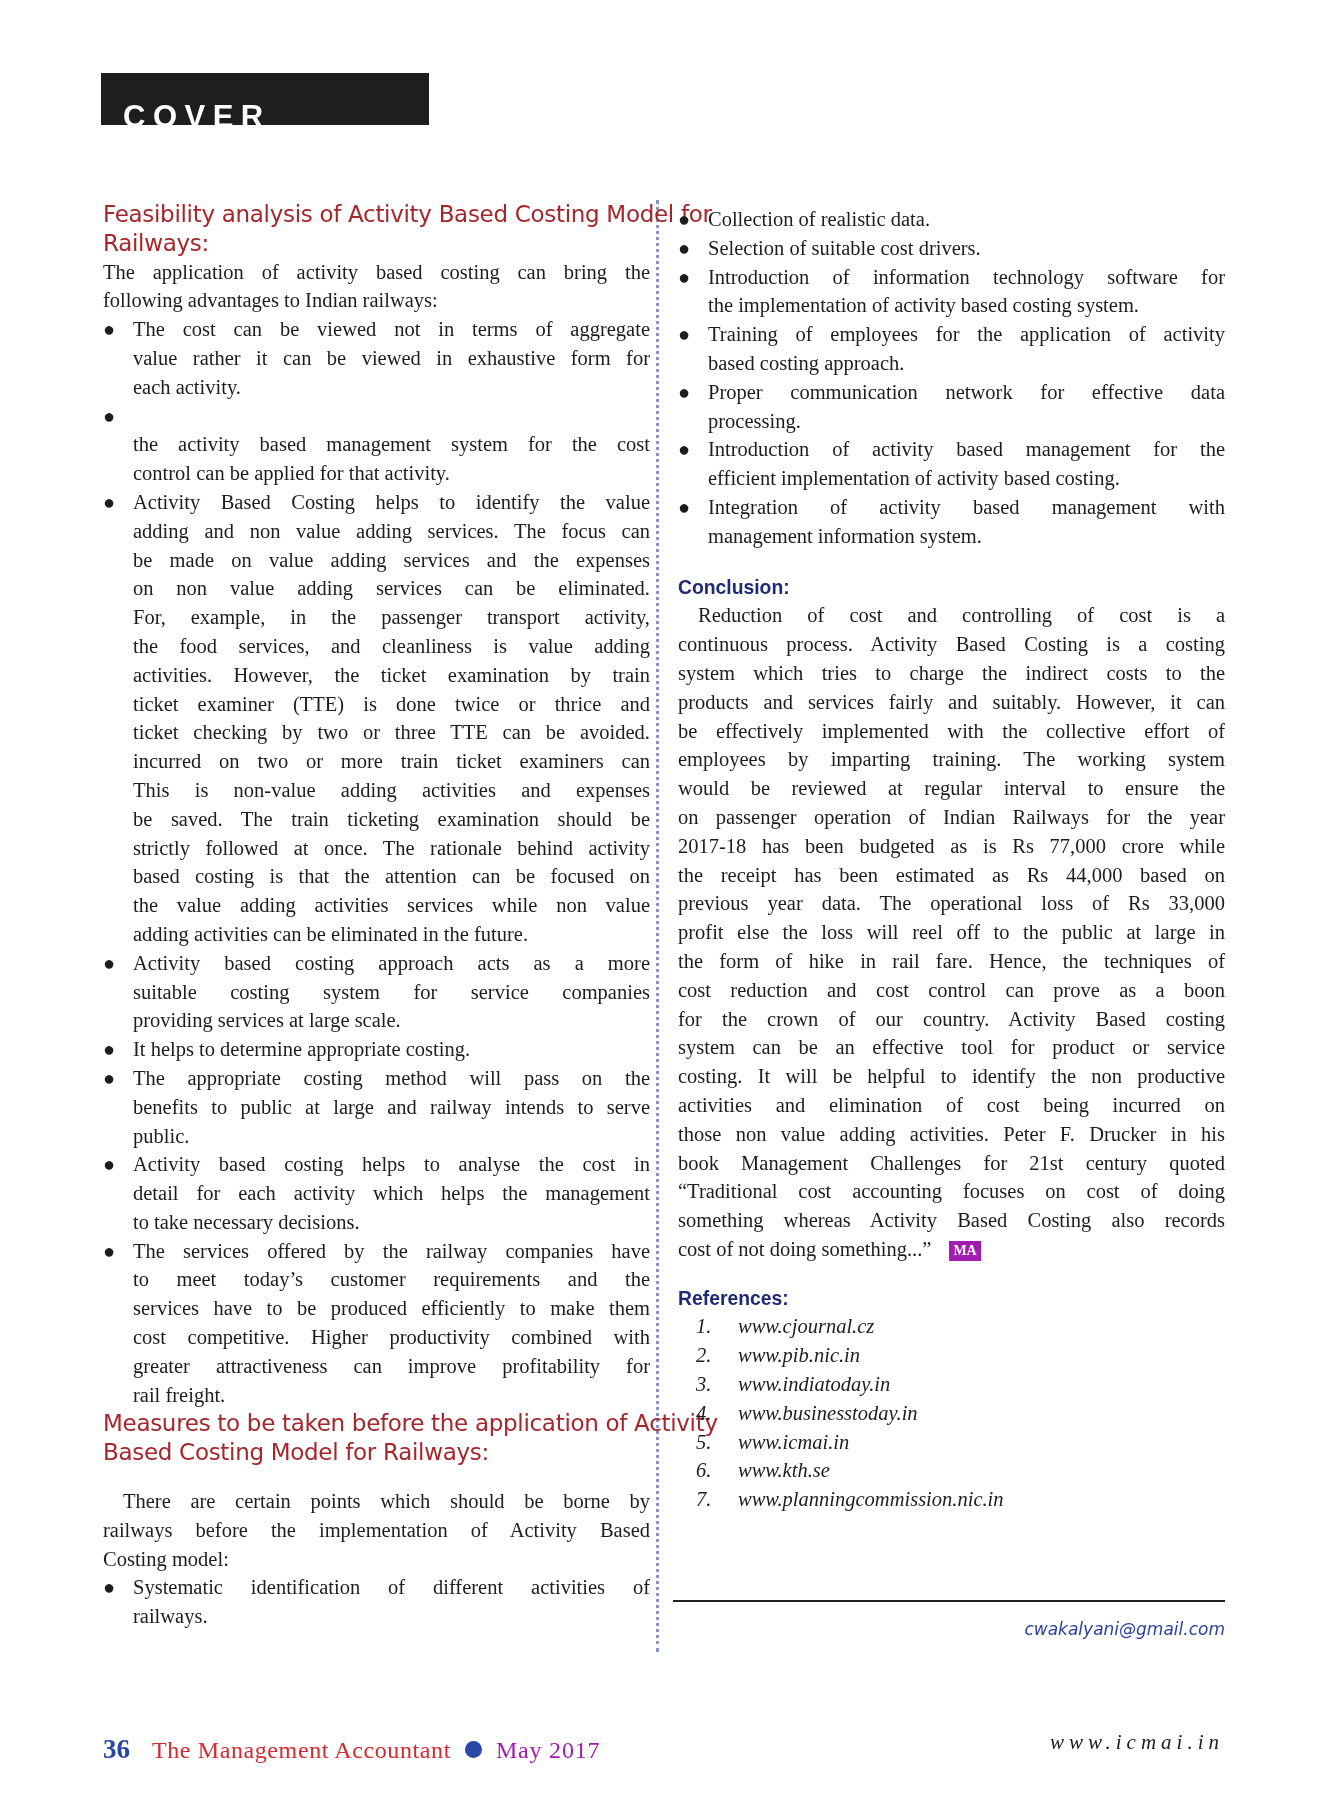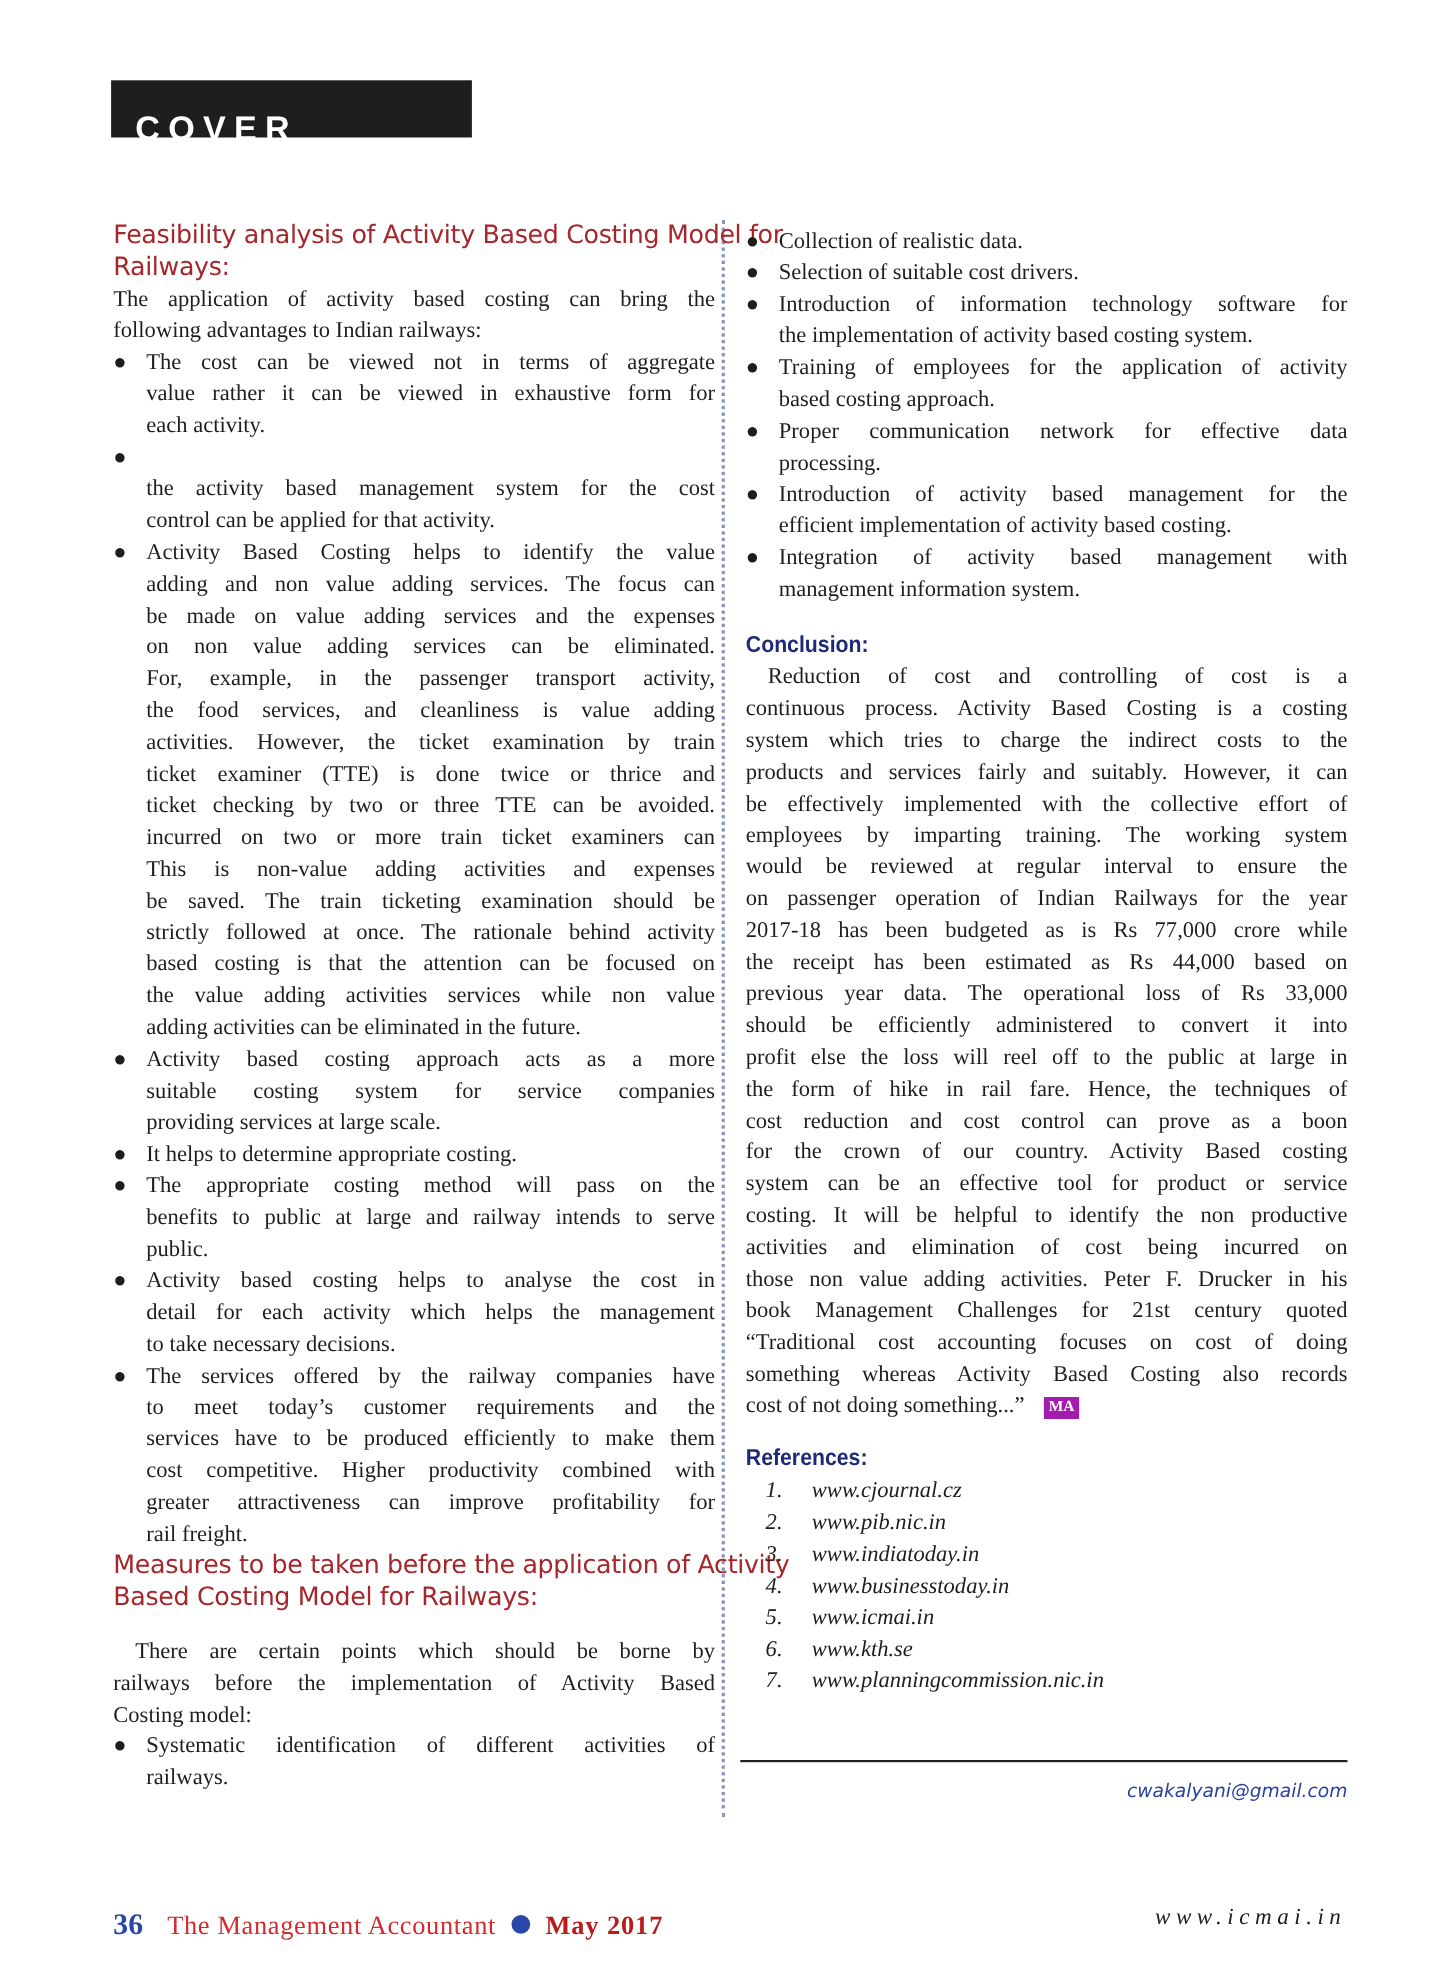--- a/index.html
+++ b/index.html
@@ -27,21 +27,21 @@
         font-weight:bold; font-size:14px; line-height:20px; padding:0 4px; margin-left:18px; vertical-align:1px; }
   .ref { font-style:italic; height:28.8px; line-height:28.8px; font-size:20.5px; font-family:"Liberation Serif", serif; }
   .ref .num { display:inline-block; width:42px; padding-left:18px; }
   .rule { position:absolute; left:673px; top:1600px; width:552px; height:2px; background:#222; }
   .email { position:absolute; right:99px; top:1619px; color:#2a40a0; font-family:"DejaVu Sans", sans-serif;
            font-size:17px; font-style:oblique; }
   .footer { position:absolute; left:103px; top:1734px; font-family:"Liberation Serif", serif; font-size:24px; white-space:nowrap; }
   .footer .pg { color:#2a46a5; font-weight:bold; font-size:27px; margin-right:22px; }
   .footer .mag { color:#d42a2e; letter-spacing:0.6px; }
   .footer .fdot { display:inline-block; width:17px; height:17px; border-radius:50%; background:#2847a6; margin:0 14px 0 14px; vertical-align:0px; }
-  .footer .date { color:#b91c1c; letter-spacing:0.8px;font-weight:bold; }
+  .footer .date { color:#a21caf; letter-spacing:0.8px; }
   .site { position:absolute; right:100px; top:1730px; font-family:"Liberation Serif", serif; font-style:italic;
           font-size:21px; letter-spacing:5px; color:#1d1d1b; }
   .gap { display:block; }
 </style>
 </head>
 <body>
 
 <div class="banner">
   <span>COVER STORY</span>
 </div>
@@ -167,21 +167,20 @@
       <span class="ln just">continuous process. Activity Based Costing is a costing</span>
       <span class="ln just">system which tries to charge the indirect costs to the</span>
       <span class="ln just">products and services fairly and suitably. However, it can</span>
       <span class="ln just">be effectively implemented with the collective effort of</span>
       <span class="ln just">employees by imparting training. The working system</span>
       <span class="ln just">would be reviewed at regular interval to ensure the</span>
       <span class="ln just">on passenger operation of Indian Railways for the year</span>
       <span class="ln just">2017-18 has been budgeted as is Rs 77,000 crore while</span>
       <span class="ln just">the receipt has been estimated as Rs 44,000 based on</span>
       <span class="ln just">previous year data. The operational loss of Rs 33,000</span>
-      <span class="ln just">should be efficiently administered to convert it into</span>
       <span class="ln just">profit else the loss will reel off to the public at large in</span>
       <span class="ln just">the form of hike in rail fare. Hence, the techniques of</span>
       <span class="ln just">cost reduction and cost control can prove as a boon</span>
       <span class="ln just">for the crown of our country. Activity Based costing</span>
       <span class="ln just">system can be an effective tool for product or service</span>
       <span class="ln just">costing. It will be helpful to identify the non productive</span>
       <span class="ln just">activities and elimination of cost being incurred on</span>
       <span class="ln just">those non value adding activities. Peter F. Drucker in his</span>
       <span class="ln just">book Management Challenges for 21st century quoted</span>
       <span class="ln just">“Traditional cost accounting focuses on cost of doing</span>

